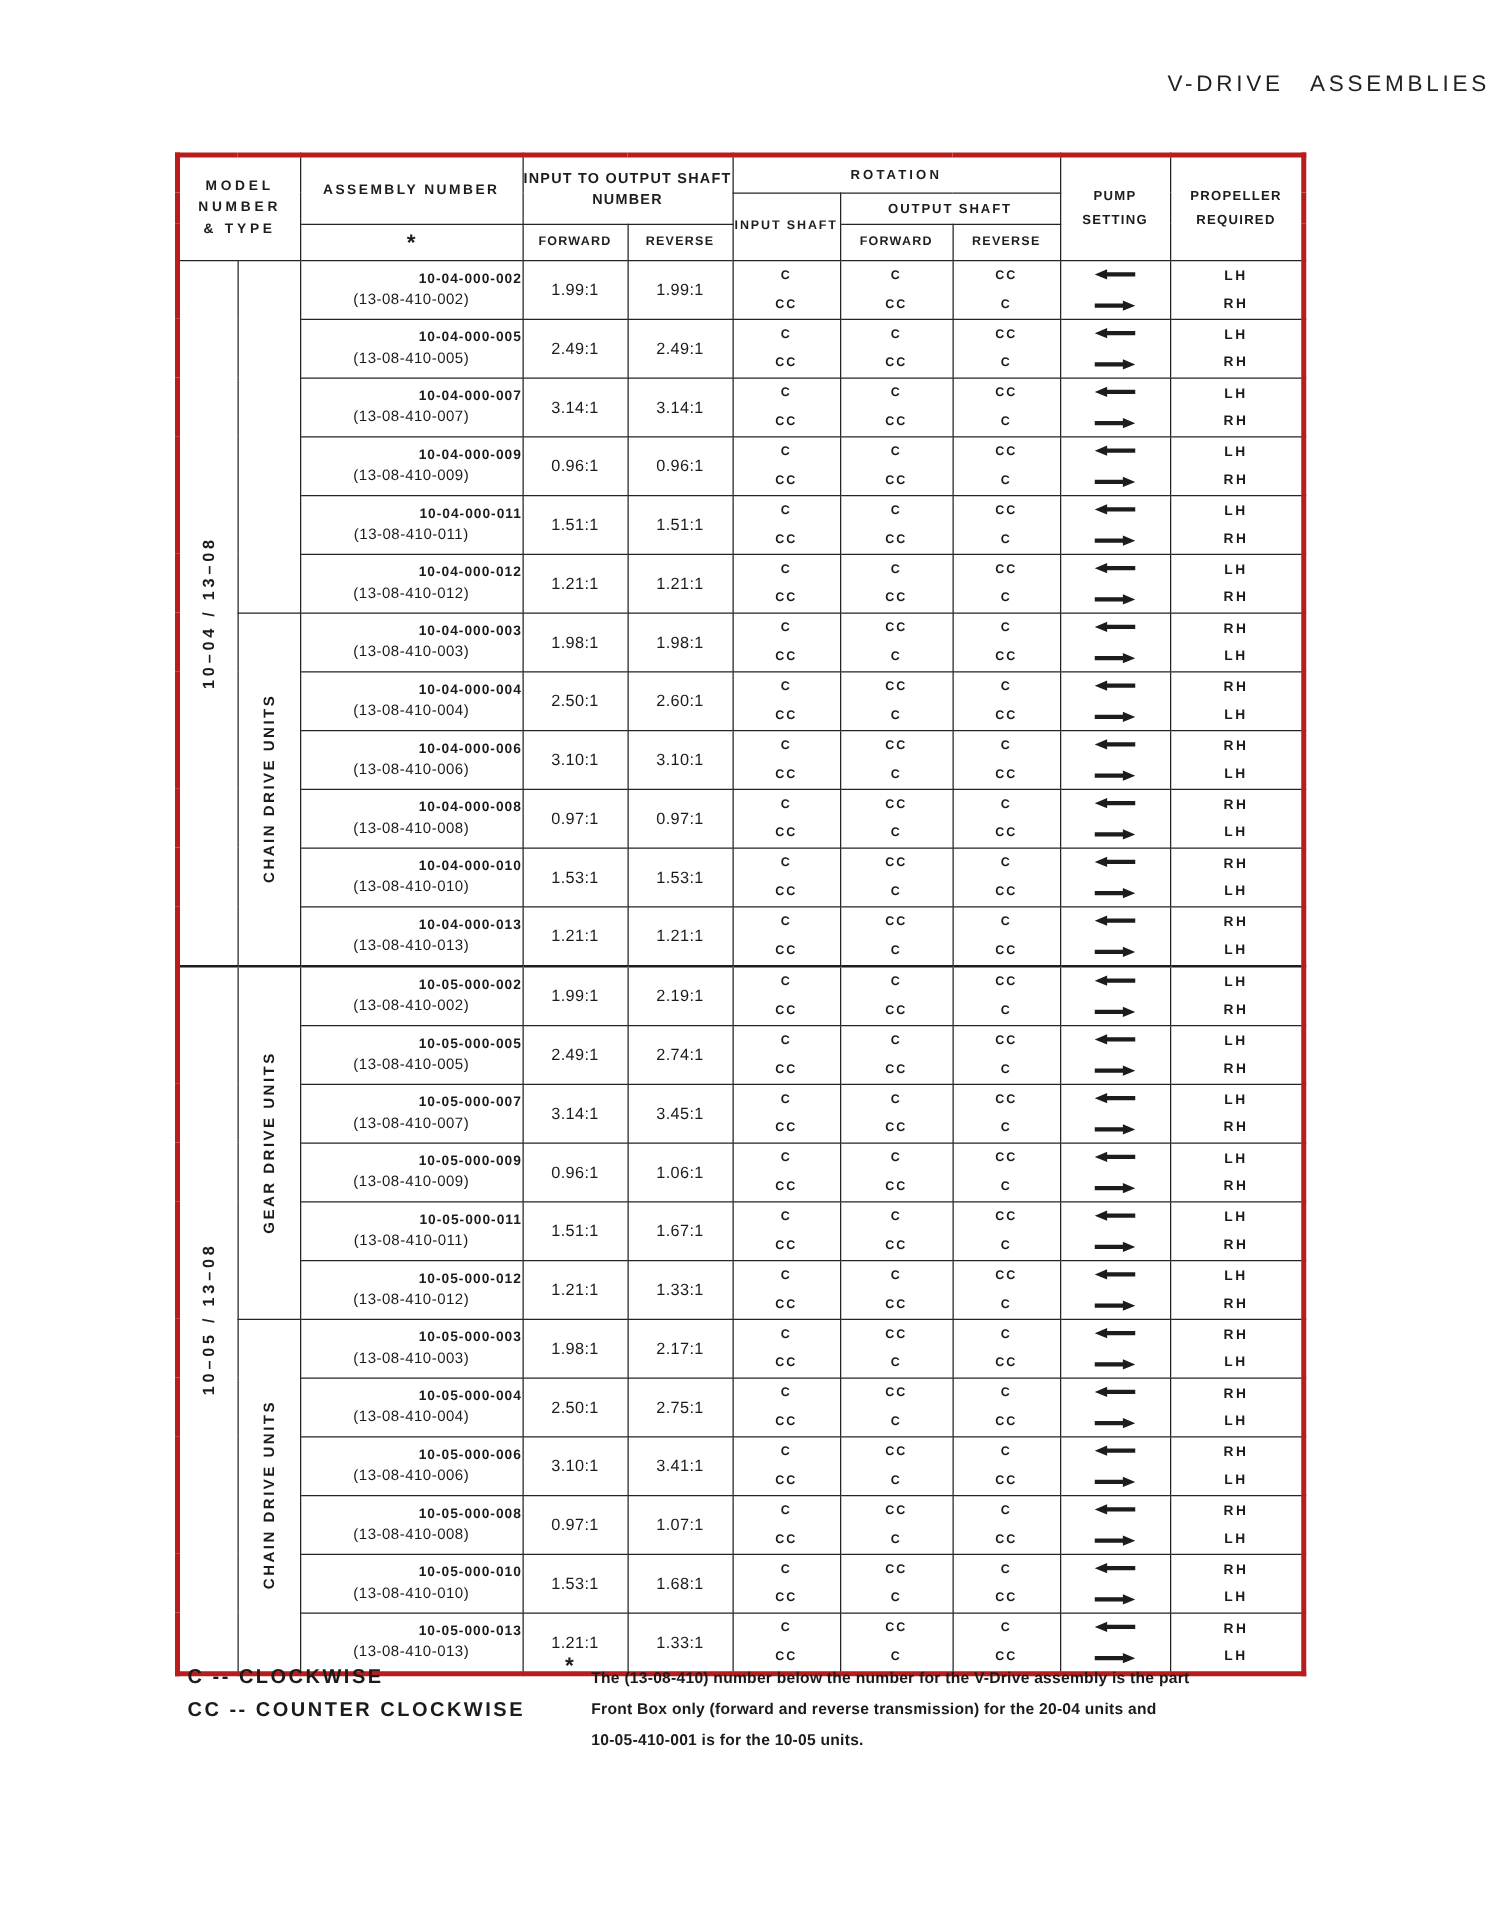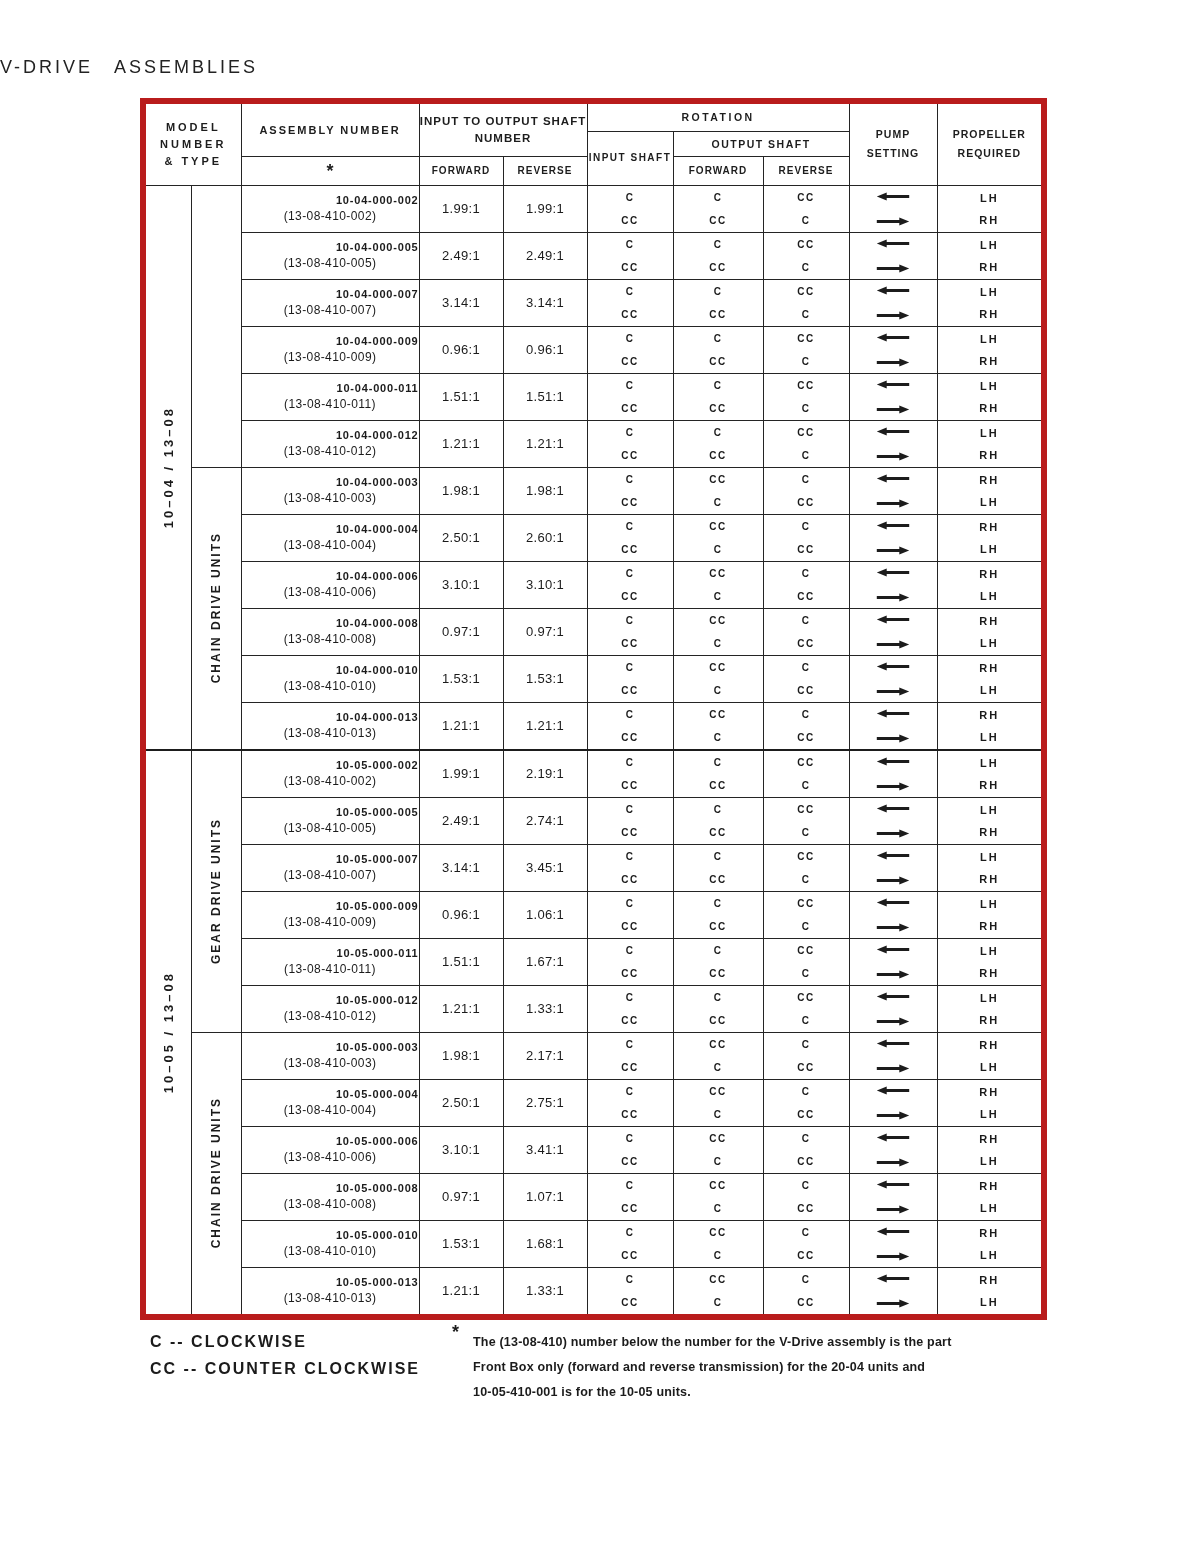--- a/index.html
+++ b/index.html
@@ -6,29 +6,29 @@
   body {
     width: 1192px; height: 1542px;
     background: #ffffff;
     font-family: "Liberation Sans", sans-serif;
     color: #1b1b1b;
     position: relative;
     overflow: hidden;
   }
   .title {
     position: absolute; top: 57px; left: 0; width: 100%;
-    text-align: left;
+    text-align: right;
     font-size: 18px; letter-spacing: 3px; word-spacing: 14px;
     color: #222;
   }
   table.vd {
-    position: absolute; top: 98px; left: 140px;
+    position: absolute; top: 122px; left: 140px;
     width: 901px;
     border-collapse: collapse; table-layout: fixed;
-    border: 6px solid #b91c1c;
+    border: 4px solid #b91c1c;
   }
   table.vd th, table.vd td {
     border: 1.5px solid #242424;
     padding: 0;
     vertical-align: middle;
     text-align: center;
   }
   thead tr.h1 { height: 30px; }
   thead tr.h2 { height: 25px; }
   thead tr.h3 { height: 29px; }

